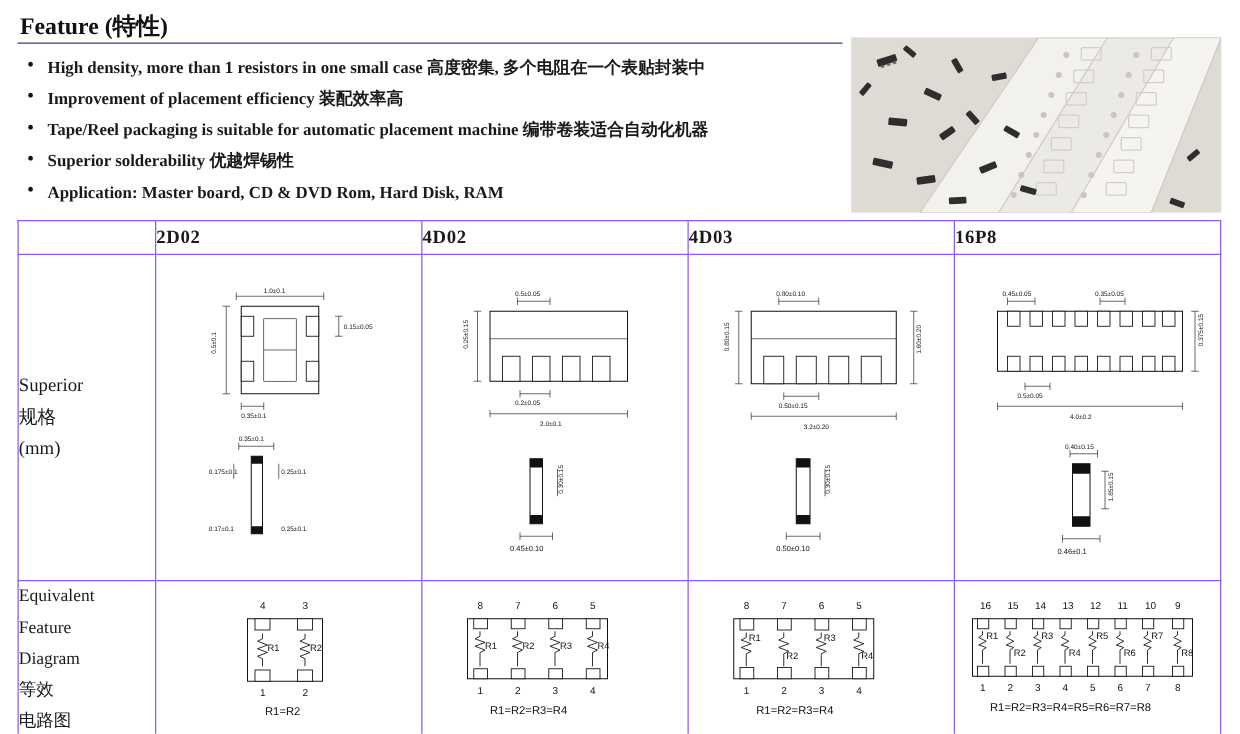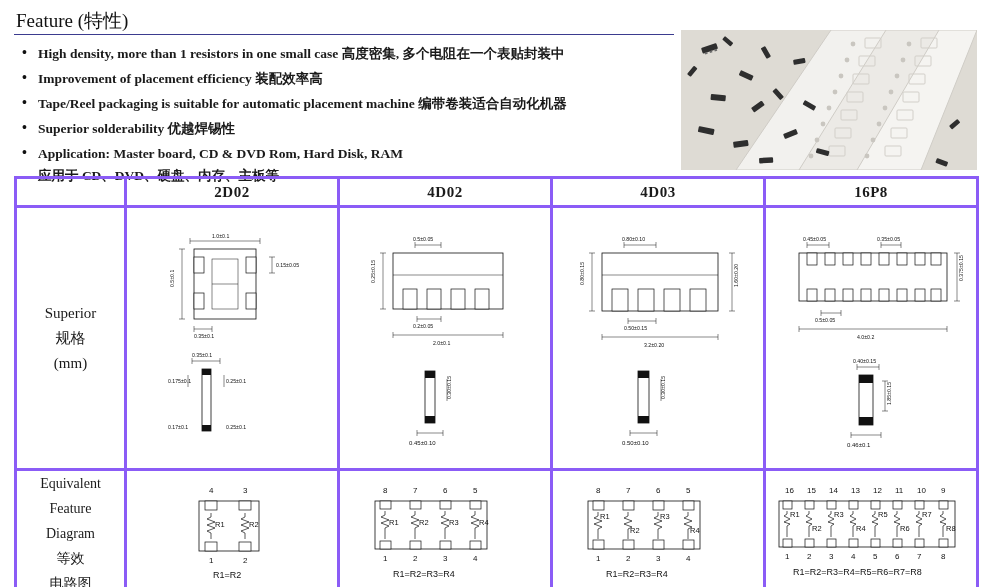--- a/index.html
+++ b/index.html
@@ -11,20 +11,21 @@
     position:relative;
     overflow:hidden;
   }
   .page{position:relative;width:992px;height:587px;}
 
   
   .feature-title{
     position:absolute;left:16px;top:8px;
     font-size:19px;color:#111;
     font-family:"Liberation Serif", serif;
+    font-weight:bold;
   }
   .title-rule{
     position:absolute;left:14px;top:34px;width:660px;height:1px;background:#3b3b8f;
   }
   .bullets{
     position:absolute;left:22px;top:44px;width:650px;
     font-size:13.5px;line-height:20px;font-weight:bold;
   }
   .bullets .bline{
     position:relative;padding-left:16px;margin-bottom:5px;white-space:nowrap;
@@ -45,23 +46,23 @@
   }
   .photo svg{display:block;}
 
   
   .tbl{
     position:absolute;left:14px;top:176px;width:962px;height:400px;
     border-collapse:collapse;
     table-layout:fixed;
   }
   .tbl td,.tbl th{
-    border:3px solid #8b5cf6;
+    border:1px solid #8b5cf6;
     vertical-align:middle;
-    text-align:center;
+    text-align:left;
     padding:0;
   }
   .colhead{
     height:26px;font-size:15px;font-weight:bold;letter-spacing:.5px;
   }
   .rowlabel{
     width:110px;font-size:14px;line-height:25px;
   }
   .rowlabel .big{font-size:15px;}
   .cell{height:260px;position:relative;}
@@ -84,21 +85,20 @@
 
   <div class="feature-title">Feature (特性)</div>
   <div class="title-rule"></div>
 
   <div class="bullets">
     <div class="bline">High density, more than 1 resistors in one small case 高度密集, 多个电阻在一个表贴封装中</div>
     <div class="bline">Improvement of placement efficiency 装配效率高</div>
     <div class="bline">Tape/Reel packaging is suitable for automatic placement machine 编带卷装适合自动化机器</div>
     <div class="bline">Superior solderability 优越焊锡性</div>
     <div class="bline">Application: Master board, CD &amp; DVD Rom, Hard Disk, RAM</div>
-    <div class="sub">应用于 CD、DVD、硬盘、内存、主板等</div>
   </div>
 
   <div class="photo">
     <svg width="296" height="140" viewBox="0 0 296 140">
       <rect x="0" y="0" width="296" height="140" fill="#e9e6e0"></rect>
       <rect x="0" y="0" width="296" height="140" fill="#dedbd4"></rect>
 
       <g>
         <polygon points="150,0 210,0 120,140 55,140" fill="#f2f1ee" stroke="#cfccc6" stroke-width="1"></polygon>
         <polygon points="205,0 262,0 178,140 118,140" fill="#eceae6" stroke="#cfccc6" stroke-width="1"></polygon>

